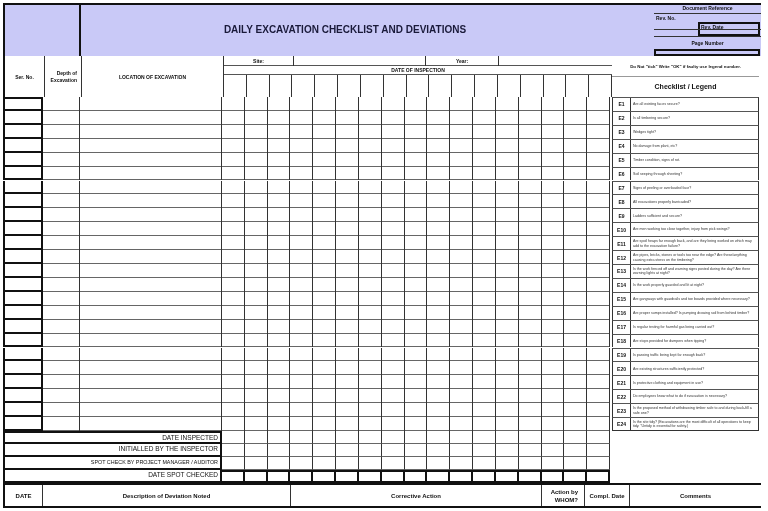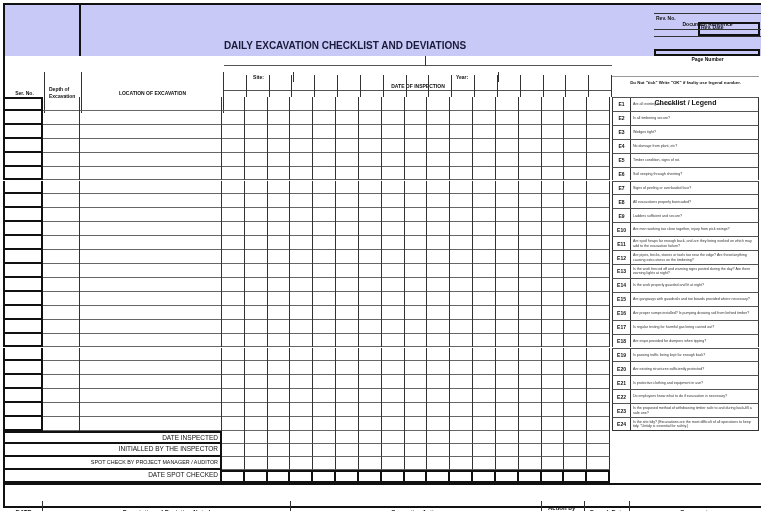--- a/index.html
+++ b/index.html
@@ -1,20 +1,20 @@
 <!DOCTYPE html>
 <html><head>
 <meta charset="utf-8">
 <style>
   html,body{margin:0;padding:0;background:#fff;}
   body{width:768px;height:511px;position:relative;overflow:hidden;font-family:"Liberation Sans",sans-serif;color:#111;}
   .abs{position:absolute;box-sizing:border-box;}
   .hdr{background:#c9c9f7;}
   .tb{border:2px solid #111;}
-  .txt{display:flex;align-items:center;justify-content:center;text-align:left;margin-top:16px;}
+  .txt{display:flex;align-items:center;justify-content:center;text-align:right;}
   .small{font-size:5px;font-weight:bold;}
   .hline{position:absolute;height:1px;background:#555;}
   .legend-row{position:absolute;left:612px;width:147px;border-top:1px solid #555;box-sizing:border-box;}
   .legend-code{position:absolute;left:0;top:0;bottom:0;width:17px;border-right:1px solid #333;display:flex;align-items:center;justify-content:center;font-size:5px;font-weight:bold;}
   .legend-text{position:absolute;left:20px;right:2px;top:0;bottom:0;display:flex;align-items:center;font-size:3.6px;line-height:4.5px;color:#333;}
   .cellrow{position:absolute;height:13px;box-sizing:border-box;}
 </style>
 </head>
 <body>
 

